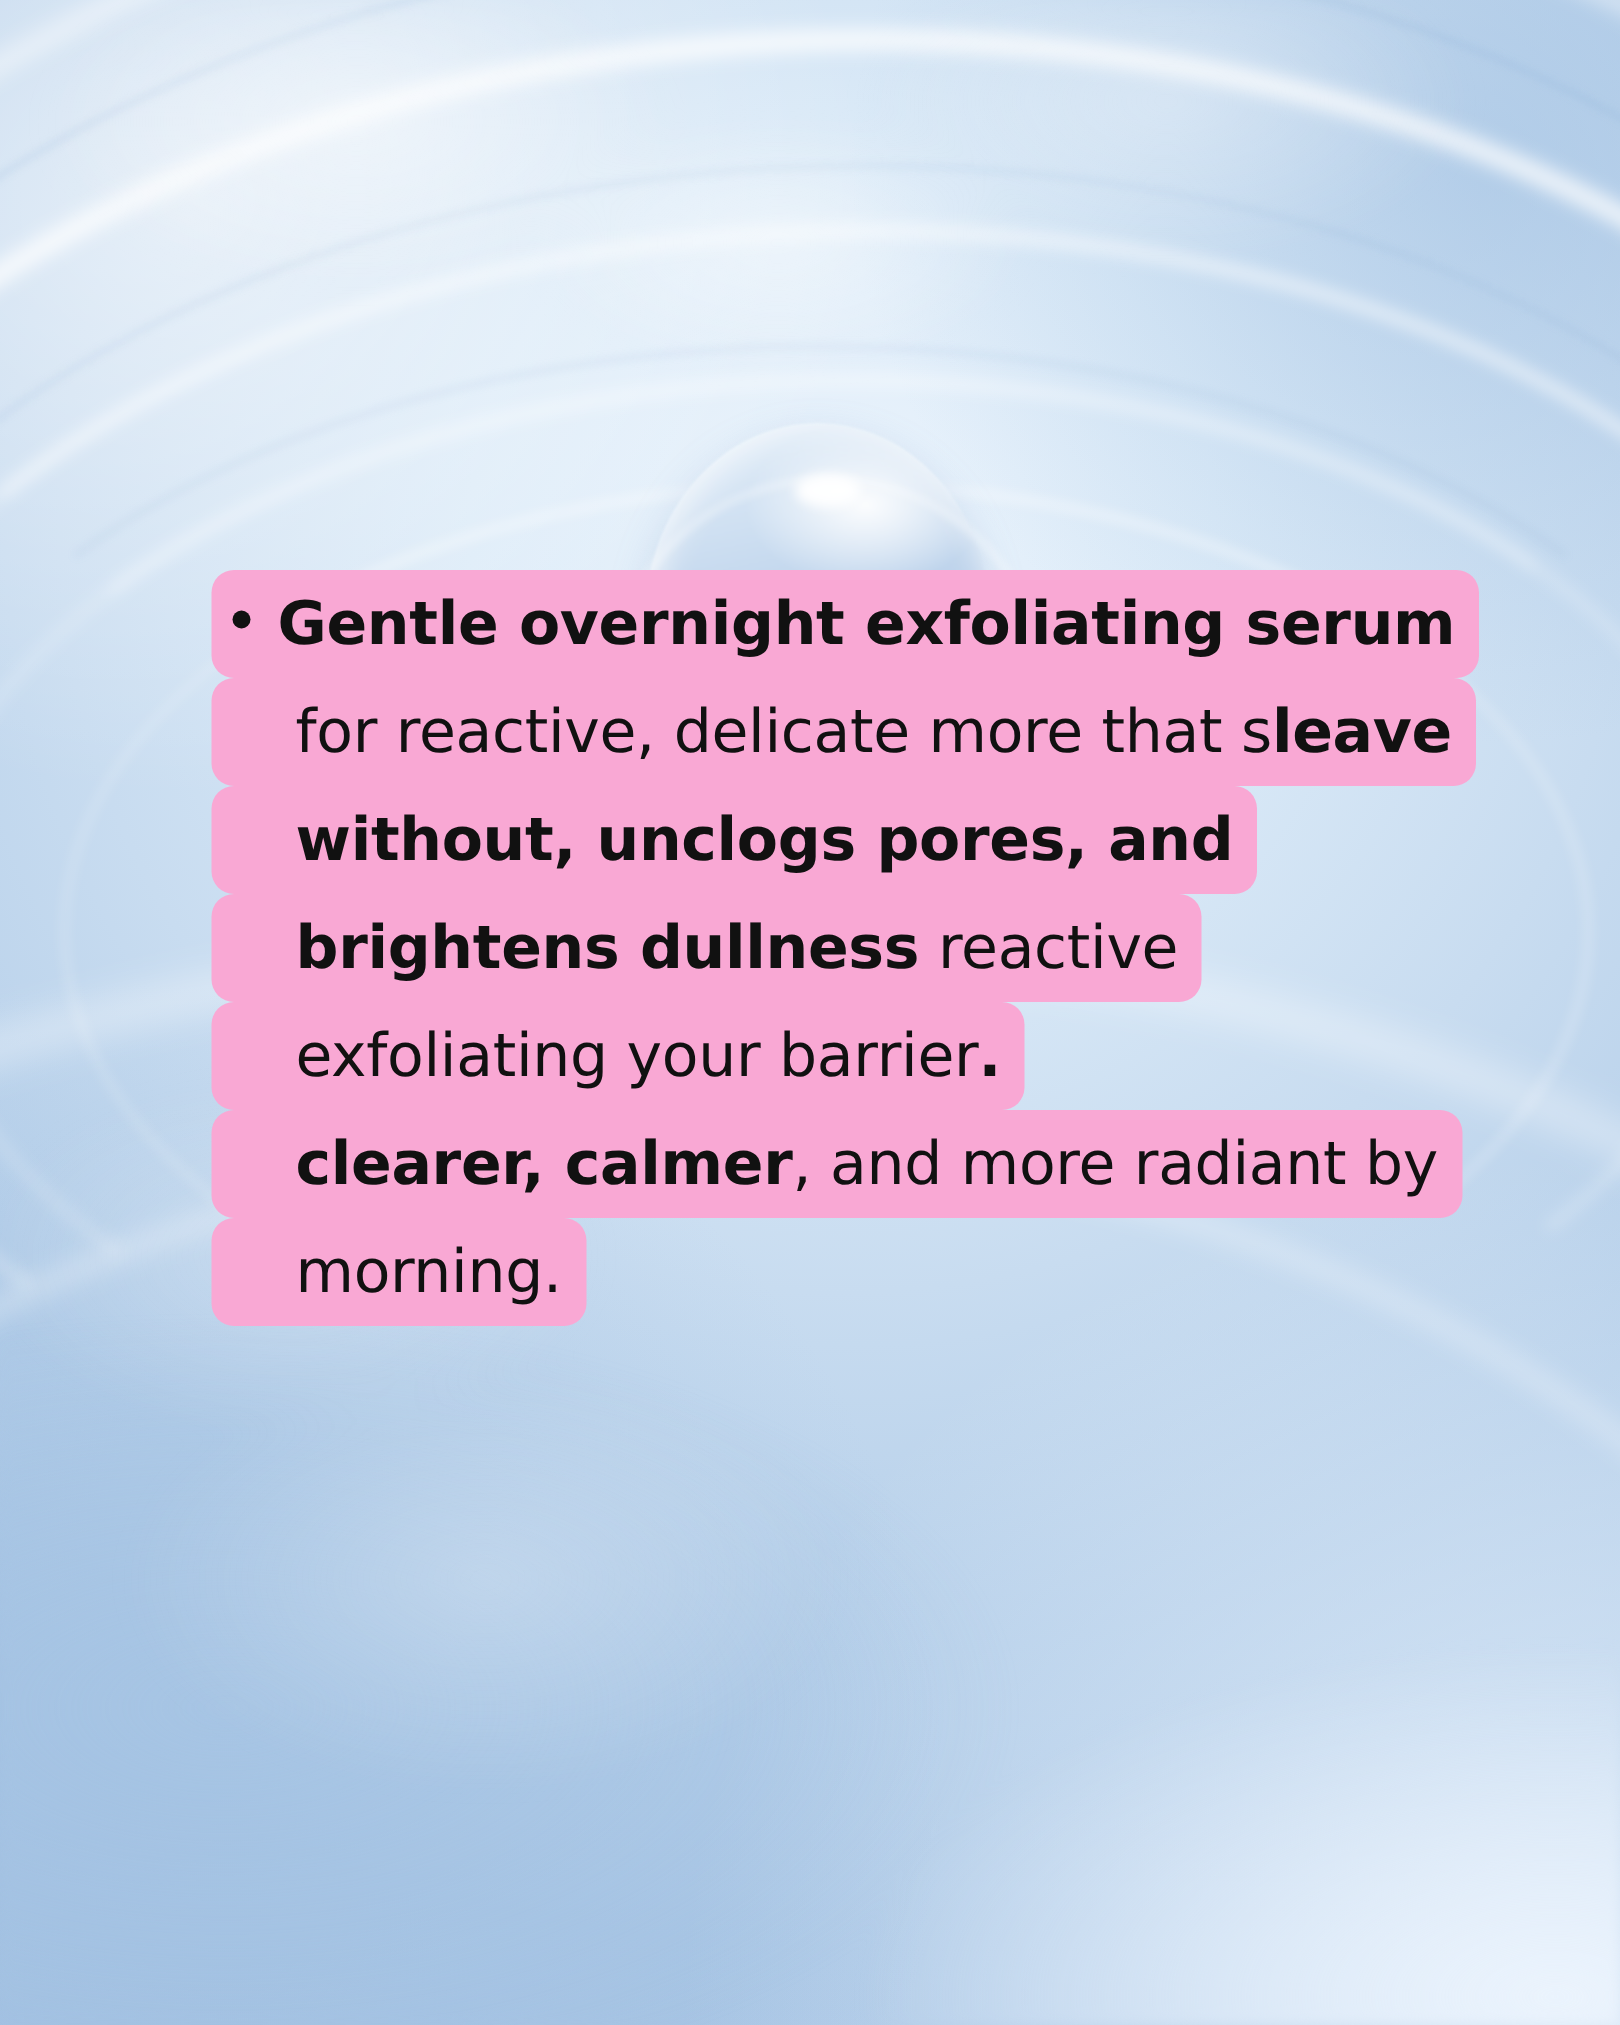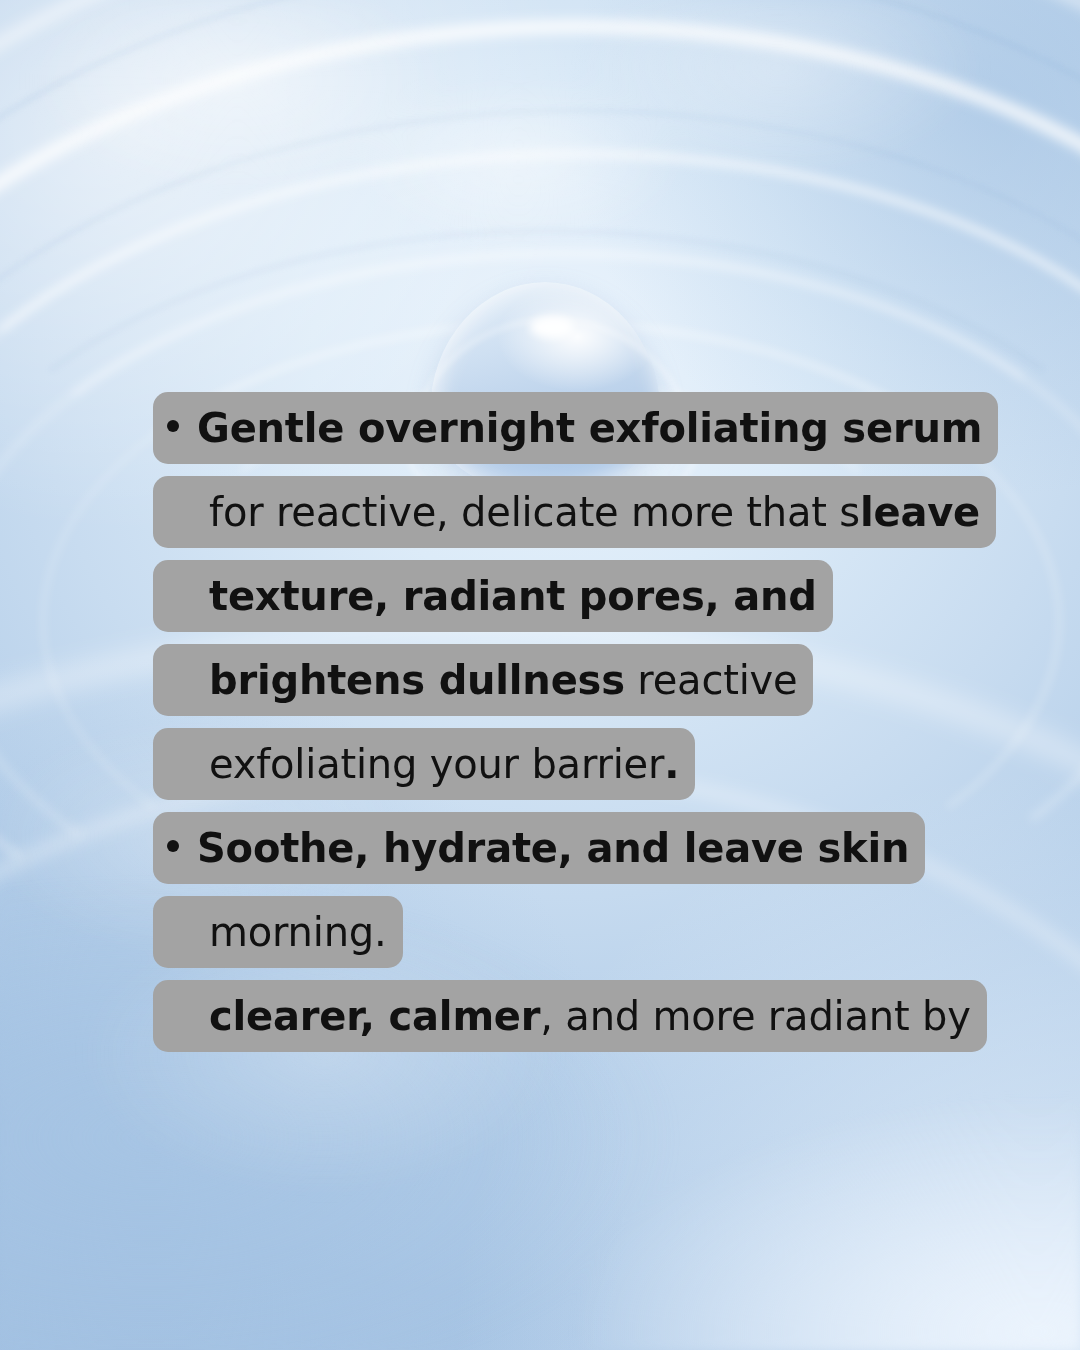--- a/index.html
+++ b/index.html
@@ -249,24 +249,24 @@
 
   li.bullet-item {
     position: relative;
     margin: 0;
     padding: 0;
   }
 
   
   .line {
     display: table;          
-    background: #a3a3a3;
+    background: #f9a8d4;
     border-radius: 15px;
     padding: 3px 16px 3px 14px;
-    margin: 12px;
+    margin: 0;
     font-size: 40px;
     line-height: 66px;
     color: #111111;
     white-space: nowrap;
     font-family: "DejaVu Sans", sans-serif;
     font-weight: 400;
     letter-spacing: -0.2px;
   }
   
   .line.has-bullet {
@@ -331,44 +331,40 @@
             <span class="bullet-dot"></span>
             <b>Gentle overnight exfoliating serum</b>
           </div>
           <div class="line">
             <span class="indent"></span>
             <span>for reactive, delicate more that s</span>
             <b>leave</b>
           </div>
           <div class="line">
             <span class="indent"></span>
-            <b>texture, radiant pores, and</b>
+            <b>without, unclogs pores, and</b>
           </div>
           <div class="line">
             <span class="indent"></span>
             <b>brightens dullness</b>
             <span> reactive</span>
           </div>
           <div class="line">
             <span class="indent"></span>
             <span>exfoliating your barrier</span>
             <b>.</b>
           </div>
         </li>
         <li class="bullet-item">
-          <div class="line has-bullet">
-            <span class="bullet-dot"></span>
-            <b>Soothe, hydrate, and leave skin</b>
-          </div>
-          <div class="line">
-            <span class="indent"></span>
-            <span>morning.</span>
-          </div>
           <div class="line">
             <span class="indent"></span>
             <b>clearer, calmer</b>
             <span>, and more radiant by</span>
+          </div>
+          <div class="line">
+            <span class="indent"></span>
+            <span>morning.</span>
           </div>
         </li>
       </ul>
   </div>
 
 </div>
 
 </body></html>

